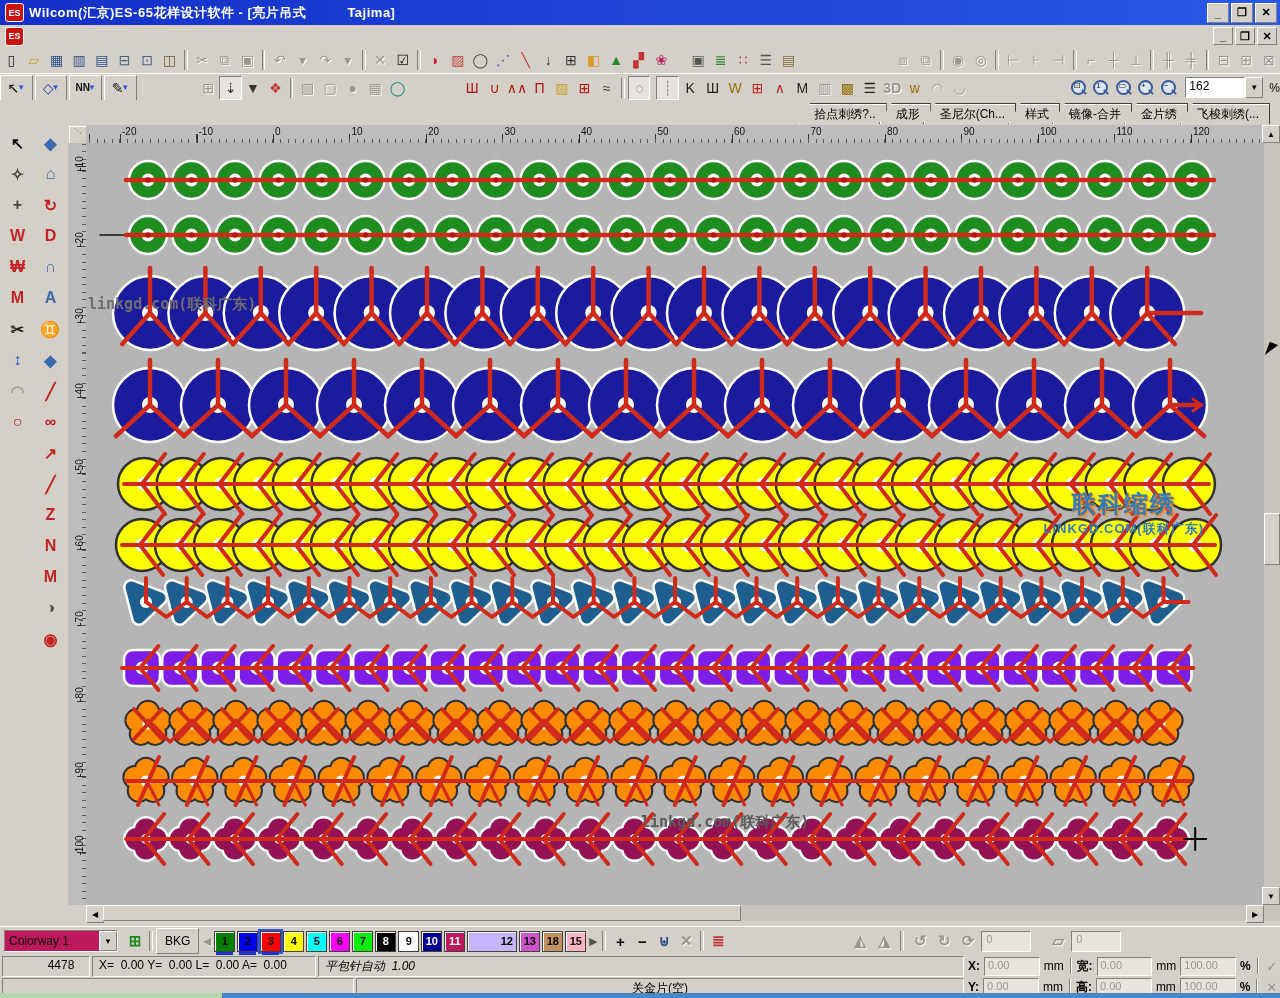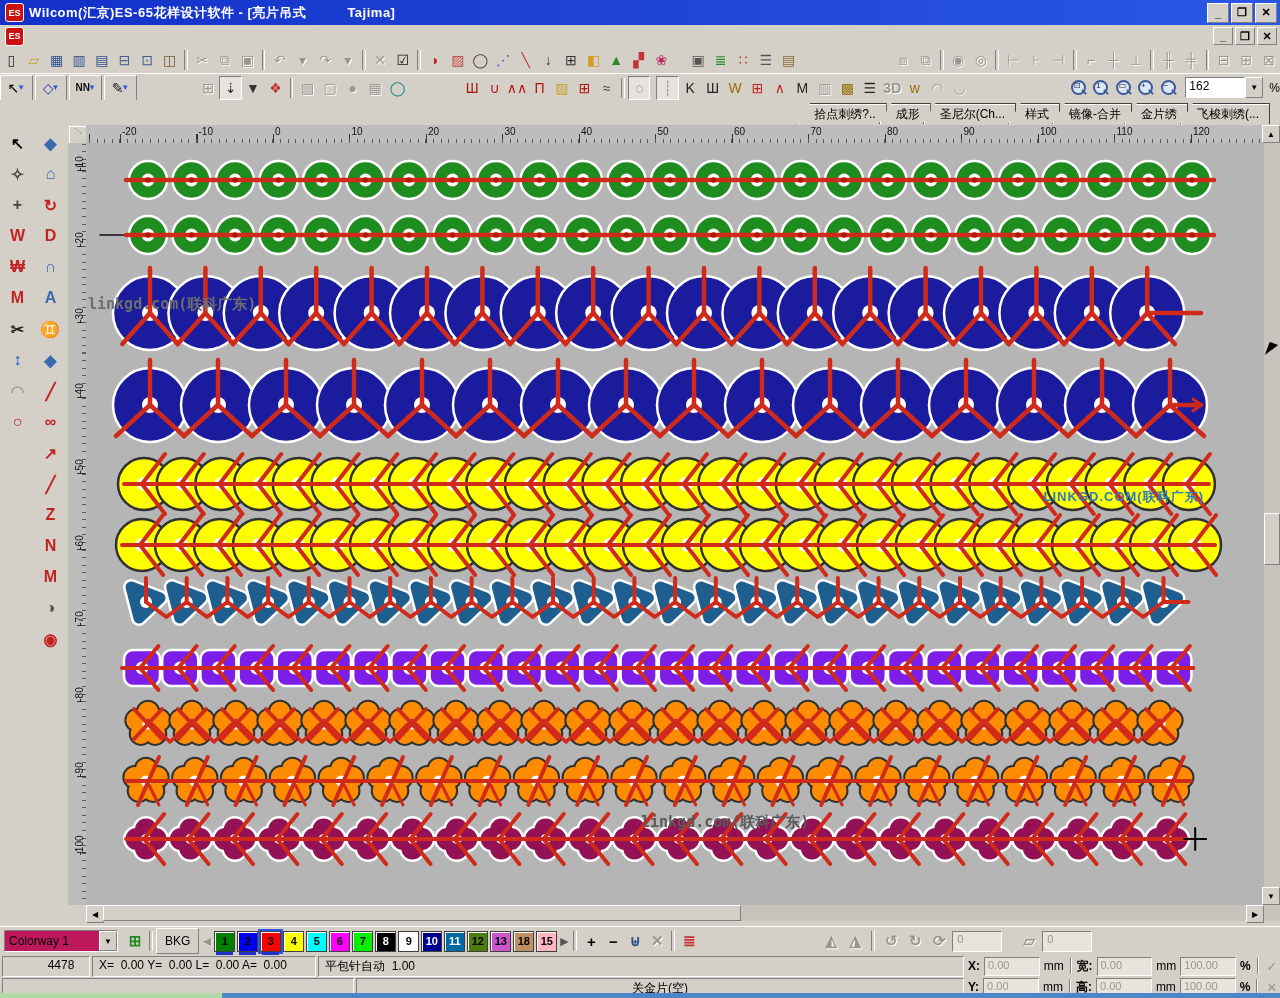--- a/index.html
+++ b/index.html
@@ -2148,20 +2148,21 @@
           <polyline points="1010.5799999999999,671 990.4,696 1010.5799999999999,721" fill="none" stroke="#d02a1a" stroke-width="4" stroke-linejoin="round" stroke-linecap="round"></polyline>
           <polyline points="1054.98,671 1034.8,696 1054.98,721" fill="none" stroke="#d02a1a" stroke-width="4" stroke-linejoin="round" stroke-linecap="round"></polyline>
           <polyline points="1099.3799999999999,671 1079.1999999999998,696 1099.3799999999999,721" fill="none" stroke="#d02a1a" stroke-width="4" stroke-linejoin="round" stroke-linecap="round"></polyline>
           <line x1="1098.1999999999998" y1="696" x2="1120.1999999999998" y2="696" stroke="#000" stroke-width="2" stroke-linecap="round"></line>
           <line x1="1109.1999999999998" y1="685" x2="1109.1999999999998" y2="707" stroke="#000" stroke-width="2" stroke-linecap="round"></line>
         </g>
       </svg>
     <div id="wm-left" class="wm">linkgd.com(联科广东)</div>
     <div id="wm-center" class="wm">linkgd.com(联科广东)</div>
     <div id="wm-logo" class="wm">
+      <div class="l1">联科缩绣</div>
       <div class="l2">LINKGD.COM(联科广东)</div>
     </div>
   </div>
 
   <div id="vsb">
     <div class="sb-arrow" style="top:0;right:0;">▲</div>
     <div id="vsb-thumb"></div>
     <div class="sb-arrow" style="bottom:16px;right:0;">▼</div>
   </div>
   <div id="hsb">
@@ -2185,22 +2186,22 @@
         <div class="chip" style="background: rgb(0, 128, 0); color: rgb(0, 0, 0);">1<div class="ul"></div></div>
         <div class="chip" style="background: rgb(0, 0, 238); color: rgb(0, 0, 0);">2<div class="ul"></div></div>
         <div class="chip sel" style="background: rgb(255, 0, 0); color: rgb(0, 0, 0);">3<div class="ul"></div></div>
         <div class="chip" style="background: rgb(255, 255, 0); color: rgb(0, 0, 0);">4</div>
         <div class="chip" style="background: rgb(0, 255, 255); color: rgb(0, 0, 0);">5</div>
         <div class="chip" style="background: rgb(255, 0, 255); color: rgb(0, 0, 0);">6</div>
         <div class="chip" style="background: rgb(0, 238, 0); color: rgb(0, 0, 0);">7</div>
         <div class="chip" style="background: rgb(0, 0, 0); color: rgb(255, 255, 255);">8</div>
         <div class="chip" style="background: rgb(255, 255, 255); color: rgb(0, 0, 0);">9</div>
         <div class="chip" style="background: rgb(0, 0, 144); color: rgb(255, 255, 255);">10</div>
-        <div class="chip" style="background: #0369a1; color: rgb(255, 255, 255);">11</div>
-        <div class="chip" style="background: #4d7c0f; color: rgb(0, 0, 0);">12</div>
+        <div class="chip" style="background: #be185d; color: rgb(255, 255, 255);">11</div>
+        <div class="chip" style="background: #c4b5fd; color: rgb(0, 0, 0); padding-left: 29px;">12</div>
         <div class="chip" style="background: rgb(204, 85, 204); color: rgb(0, 0, 0);">13</div>
         <div class="chip" style="background: rgb(192, 144, 96); color: rgb(0, 0, 0);">18</div>
         <div class="chip" style="background: rgb(255, 182, 193); color: rgb(0, 0, 0);">15</div>
       </div>
     <div class="cwbtn" style="width:12px;color:#555;">▸</div>
     <span class="tsep"></span>
     <div class="cwbtn">+</div>
     <div class="cwbtn">−</div>
     <div class="cwbtn" style="color:#33508c;">⊎</div>
     <div class="cwbtn dis">✕</div>
@@ -2215,21 +2216,21 @@
       <div class="cwbtn dis">⟳</div>
       <div class="minifield">0</div>
       <div class="cwbtn dis" style="margin-left:14px;">▱</div>
       <div class="minifield">0</div>
     </div>
   </div>
 
   <div id="status1" class="statusrow">
     <div class="panel" style="width:44px;text-align:center;padding-left:36px;">4478</div>
     <div class="panel" style="width:210px;">X=  0.00 Y=  0.00 L=  0.00 A=  0.00</div>
-    <div class="panel" style="flex:1;">平包针自动  1.00</div>
+    <div class="panel" style="flex:1;font-style:italic;">平包针自动  1.00</div>
   </div>
   <div id="status2" class="statusrow">
     <div class="panel" style="width:338px;"></div>
     <div class="panel" style="flex:1;text-align:center;">关金片(空)</div>
   </div>
 
   <div id="xy-block">
     <div class="xyrow">
       <span class="lbl">X:</span>
       <span class="fld">0.00</span>

